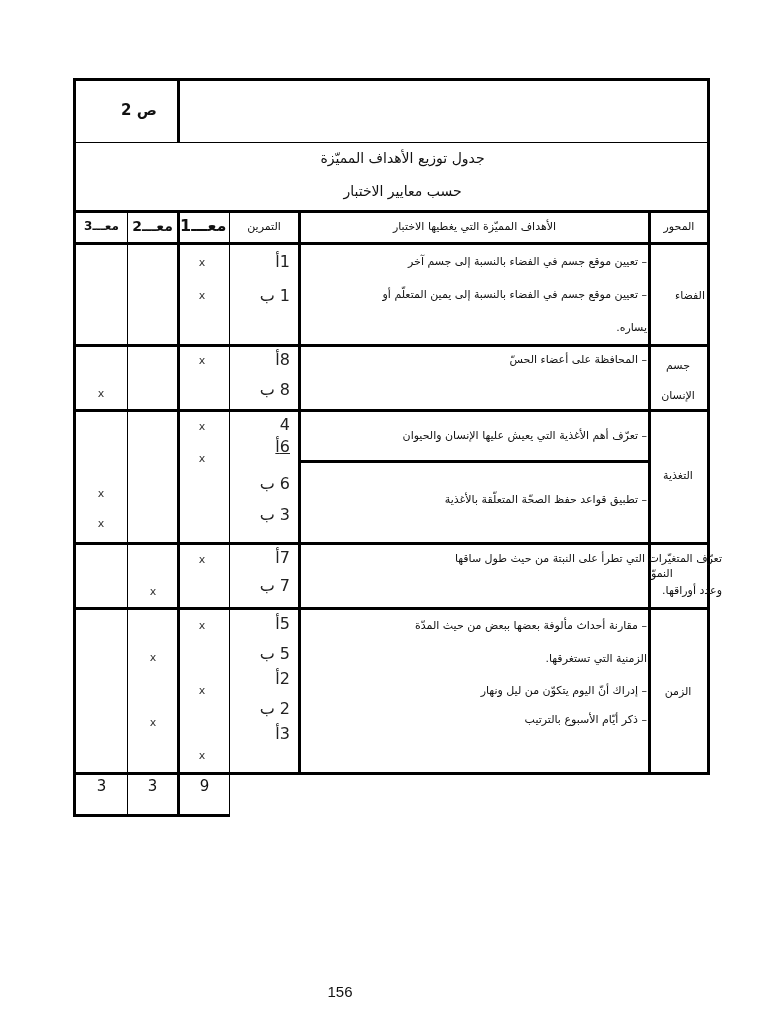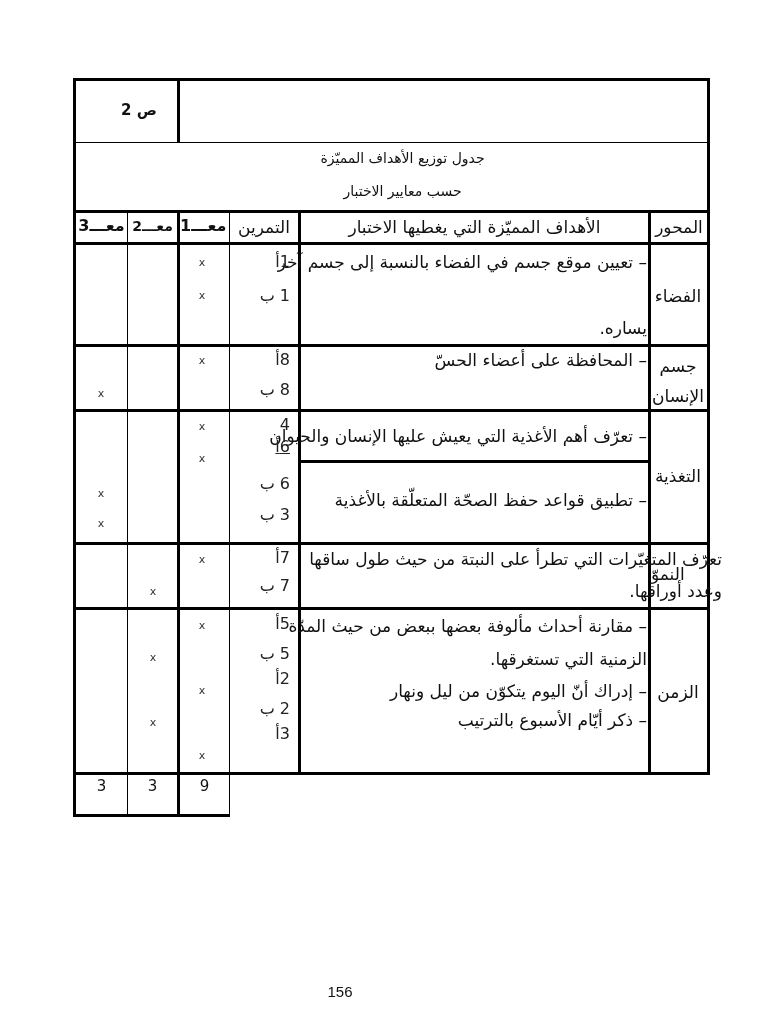--- a/index.html
+++ b/index.html
@@ -5,21 +5,21 @@
   html, body { margin:0; padding:0; background:#ffffff; }
   body { width:784px; height:1012px; position:relative; overflow:hidden;
          font-family:"DejaVu Sans", sans-serif; color:#111; }
   .page { position:absolute; left:0; top:0; width:784px; height:1012px; }
 
   .box { position:absolute; box-sizing:border-box; }
   .thick-l { border-left:3px solid #000; }
   .thick-r { border-right:3px solid #000; }
   .thick-t { border-top:3px solid #000; }
 
-  .txt { position:absolute; white-space:nowrap; direction:rtl; font-size:17px; line-height:16px; }
+  .txt { position:absolute; white-space:nowrap; direction:rtl; font-size:11px; line-height:16px; }
   .ctr { text-align:center;padding-left:11px; }
   .mark { position:absolute; font-size:11px; color:#333; width:20px; text-align:center; }
   .num { position:absolute; font-size:16px; color:#222; direction:rtl; text-align:right; width:40px; }
   .hdr { font-size:14px; }
   .pageno { position:absolute; left:0; width:680px; top:983px; text-align:center; font-size:15px;
             font-family:"Liberation Sans", sans-serif; }
 </style>
 </head>
 <body>
 
@@ -36,31 +36,32 @@
   <div class="txt ctr hdr" style="left:76px; top:183px; width:631px; text-align:center;">حسب معايير الاختبار</div>
 
   <div class="box" style="left:76px; top:210px; width:631px; height:0; border-top:3px solid #000;"></div>
 
   <div class="box" style="left:127px; top:213px; width:0; height:562px; border-left:1px solid #000;"></div>
   <div class="box" style="left:177px; top:213px; width:0; height:562px; border-left:3px solid #000;"></div>
   <div class="box" style="left:229px; top:213px; width:0; height:562px; border-left:1px solid #000;"></div>
   <div class="box" style="left:298px; top:213px; width:0; height:562px; border-left:3px solid #000;"></div>
   <div class="box" style="left:648px; top:213px; width:0; height:562px; border-left:3px solid #000;"></div>
 
-  <div class="txt" style="left:76px; top:218px; width:51px; text-align:center; font-weight:bold; font-size:16px; direction:ltr;">معـــ3</div>
+  <div class="txt" style="left:76px; top:218px; width:51px; text-align:center; font-weight:bold; font-size:12px; direction:ltr;">معـــ3</div>
   <div class="txt" style="left:128px; top:218px; width:49px; text-align:center; font-weight:bold; font-size:14px; direction:ltr;">معـــ2</div>
   <div class="txt" style="left:180px; top:218px; width:49px; text-align:left; font-weight:bold; font-size:16px; direction:ltr;">معـــ1</div>
   <div class="txt" style="left:230px; top:219px; width:68px; text-align:center;">التمرين</div>
   <div class="txt" style="left:301px; top:219px; width:347px; text-align:center;">الأهداف المميّزة التي يغطيها الاختبار</div>
   <div class="txt" style="left:651px; top:219px; width:56px; text-align:center;">المحور</div>
 
   <div class="box" style="left:76px; top:242px; width:631px; height:0; border-top:3px solid #000;"></div>
 
-  <div class="txt" style="left:651px; top:288px; width:54px; text-align:center;">الفضاء</div>
+  <div class="txt" style="left:651px; top:288px; width:54px; text-align:right;">الفضاء</div>
   <div class="txt" style="right:137px; top:254px;">– تعيين موقع جسم في الفضاء بالنسبة إلى جسم آخر</div>
+  <div class="txt" style="right:137px; top:287px;">– تعيين موقع جسم في الفضاء بالنسبة إلى يمين المتعلّم أو</div>
   <div class="txt" style="right:137px; top:320px;">يساره.</div>
   <div class="num" style="left:250px; top:252px;">1أ</div>
   <div class="num" style="left:250px; top:286px;">1 ب</div>
   <div class="mark" style="left:192px; top:256px;">x</div>
   <div class="mark" style="left:192px; top:289px;">x</div>
 
   <div class="box" style="left:76px; top:344px; width:631px; height:0; border-top:3px solid #000;"></div>
 
   <div class="txt" style="left:651px; top:358px; width:54px; text-align:center;">جسم</div>
   <div class="txt" style="left:651px; top:388px; width:54px; text-align:center;">الإنسان</div>

